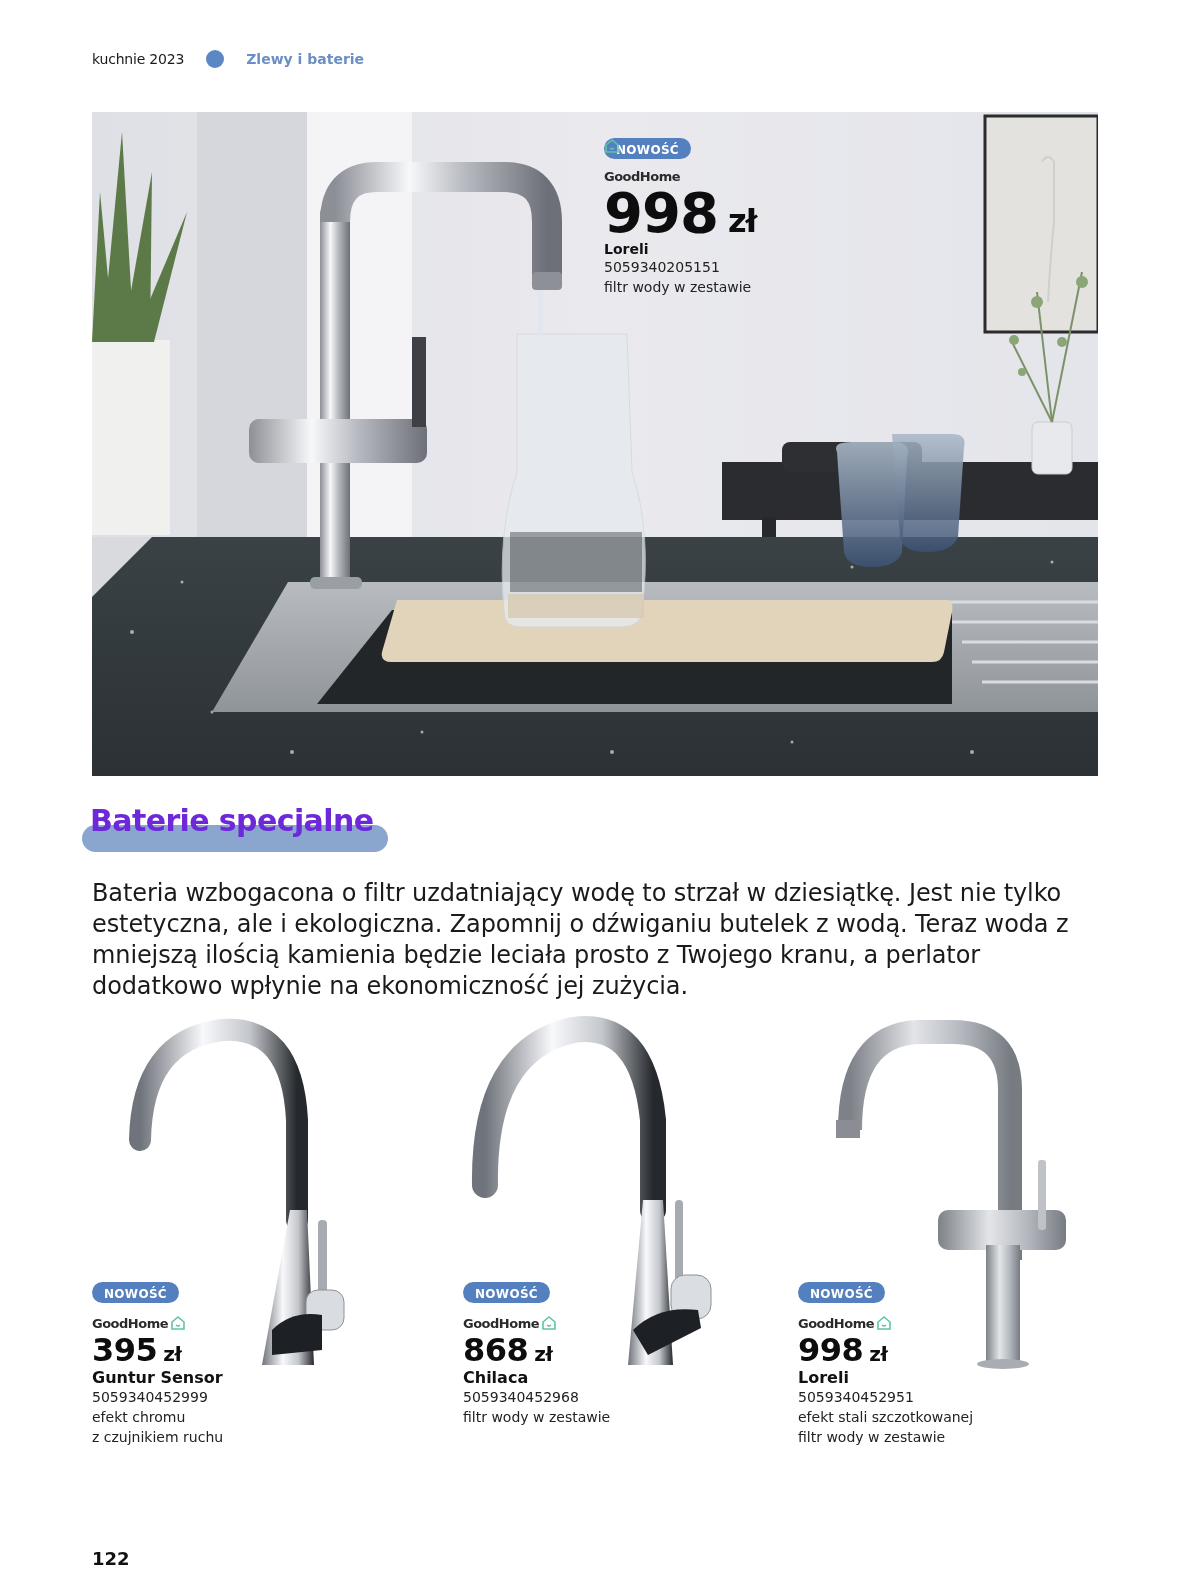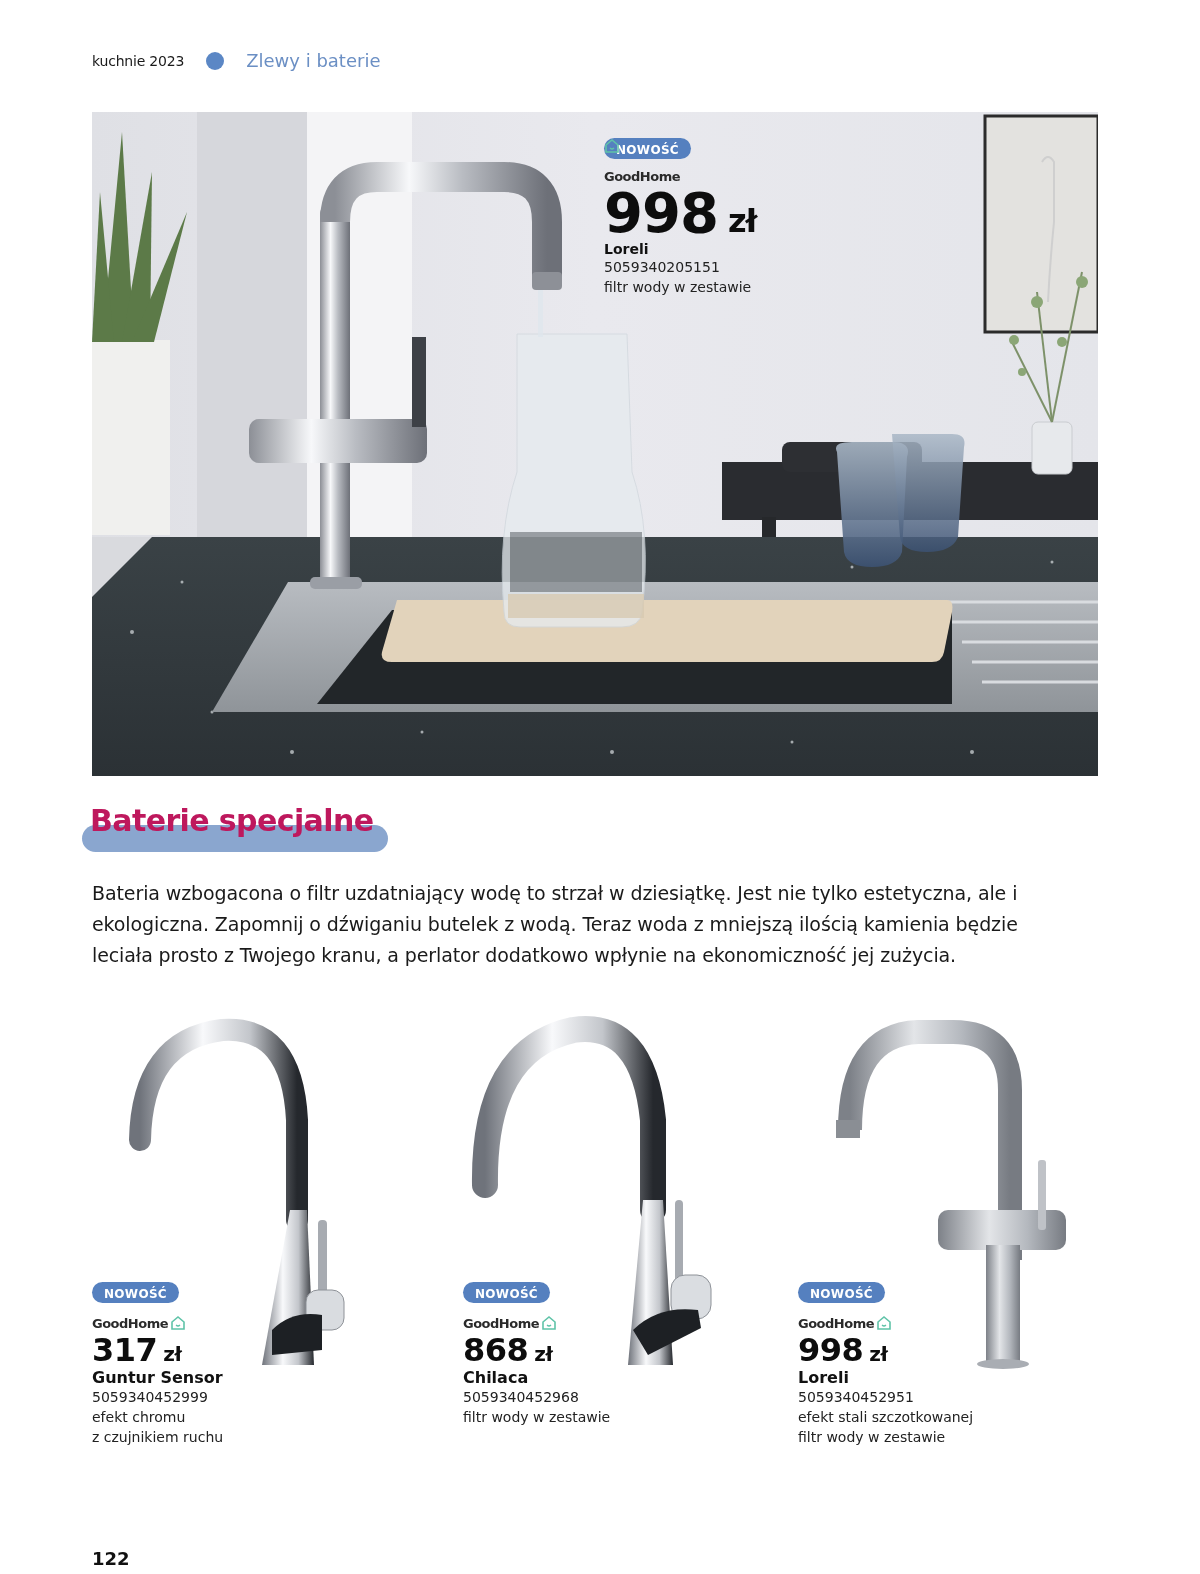--- a/index.html
+++ b/index.html
@@ -3,41 +3,41 @@
 <meta charset="utf-8">
 <style>
   * { box-sizing: border-box; margin: 0; padding: 0; }
   html, body { width: 1200px; height: 1574px; background: #ffffff; overflow: hidden; }
   body { position: relative; font-family: "DejaVu Sans", "Liberation Sans", sans-serif; color: #111; }
 
   
   .breadcrumb { position: absolute; left: 92px; top: 50px; display: flex; align-items: center; gap: 22px; font-size: 14px; }
   .breadcrumb .bc-year { color: #1a1a1a; font-weight: 500; letter-spacing: -0.2px; }
   .breadcrumb .bc-dot { width: 18px; height: 18px; border-radius: 50%; background: #5b87c5; display: inline-block; }
-  .breadcrumb .bc-section { color: #6b8fc4; font-weight: 400; font-size: 18px; }
+  .breadcrumb .bc-section { color: #6b8fc4; font-weight: 700; font-size: 14px; }
 
   
   .hero { position: absolute; left: 92px; top: 112px; width: 1006px; height: 664px; overflow: hidden; background: #e6e7ec; }
   .hero svg { position: absolute; left: 0; top: 0; width: 100%; height: 100%; }
 
   .hero-price { position: absolute; left: 604px; top: 138px; }
   .badge { display: inline-block; background: #5580bf; color: #fff; font-weight: 700; font-size: 12px; letter-spacing: 0.3px; border-radius: 14px; padding: 6px 12px 3px; line-height: 1; }
   .brand { display: flex; align-items: center; gap: 2px; font-weight: 700; font-size: 13px; letter-spacing: -0.5px; color: #2a2a2a; margin-top: 10px; }
   .brand .house { width: 16px; height: 16px; display: inline-block; }
   .price-big { font-weight: 800; font-size: 56px; letter-spacing: -1px; line-height: 0.95; color: #0d0d0d; margin-top: 2px; display: flex; align-items: baseline; gap: 10px; }
   .price-big .cur { font-size: 32px; font-weight: 800; }
   .p-name { font-weight: 700; font-size: 14px; color: #111; margin-top: 2px; }
   .p-line { font-size: 14px; color: #222; line-height: 1.45; }
 
   
   .section-title-wrap { position: absolute; left: 82px; top: 803px; }
   .section-highlight { position: absolute; left: 0; top: 22px; width: 306px; height: 27px; background: #8aa6cf; border-radius: 14px; }
-  .section-title { position: relative; font-size: 30px; font-weight: 700; letter-spacing: -0.6px; color: #be185d; padding-left: 8px; }
-
-  .intro { position: absolute; left: 92px; top: 878px; width: 990px; font-size: 19px; line-height: 31px; color: #1a1a1a; letter-spacing: -0.1px; }
+  .section-title { position: relative; font-size: 30px; font-weight: 700; letter-spacing: -0.6px; color: #6d28d9; padding-left: 8px; }
+
+  .intro { position: absolute; left: 92px; top: 878px; width: 990px; font-size: 24px; line-height: 31px; color: #1a1a1a; letter-spacing: -0.1px; }
 
   
   .product { position: absolute; top: 1010px; width: 330px; height: 460px; }
   .product .img { position: absolute; top: 0; left: 0; width: 330px; height: 360px; }
   .product .info { position: absolute; top: 272px; left: 0; }
   .product .price { font-weight: 800; font-size: 32px; letter-spacing: -0.5px; line-height: 1; color: #0d0d0d; display: flex; align-items: baseline; gap: 6px; margin-top: 3px; }
   .product .price .cur { font-size: 20px; }
   .product .brand { margin-top: 12px; }
   .product .p-name { font-size: 16px; margin-top: 2px; }
   .product .p-line { font-size: 14px; line-height: 20px; }
@@ -207,21 +207,21 @@
   <div class="info">
     <span class="badge">NOWOŚĆ</span>
     <div class="brand">
       <span>GoodHome</span>
       <svg class="house" viewBox="0 0 16 16">
           <path d="M2 7 L8 2 L14 7 V14 H2 Z" fill="none" stroke="#5fc3a8" stroke-width="1.6"></path>
           <path d="M6 10 Q8 12 10 10" fill="none" stroke="#5fc3a8" stroke-width="1.2"></path>
         </svg>
     </div>
     <div class="price">
-      <span>317</span>
+      <span>395</span>
       <span class="cur">zł</span>
     </div>
     <div class="p-name">Guntur Sensor</div>
     <div class="p-line">5059340452999</div>
     <div class="p-line">efekt chromu</div>
     <div class="p-line">z czujnikiem ruchu</div>
   </div>
 </div>
 
 <div class="product" style="left:463px;">

